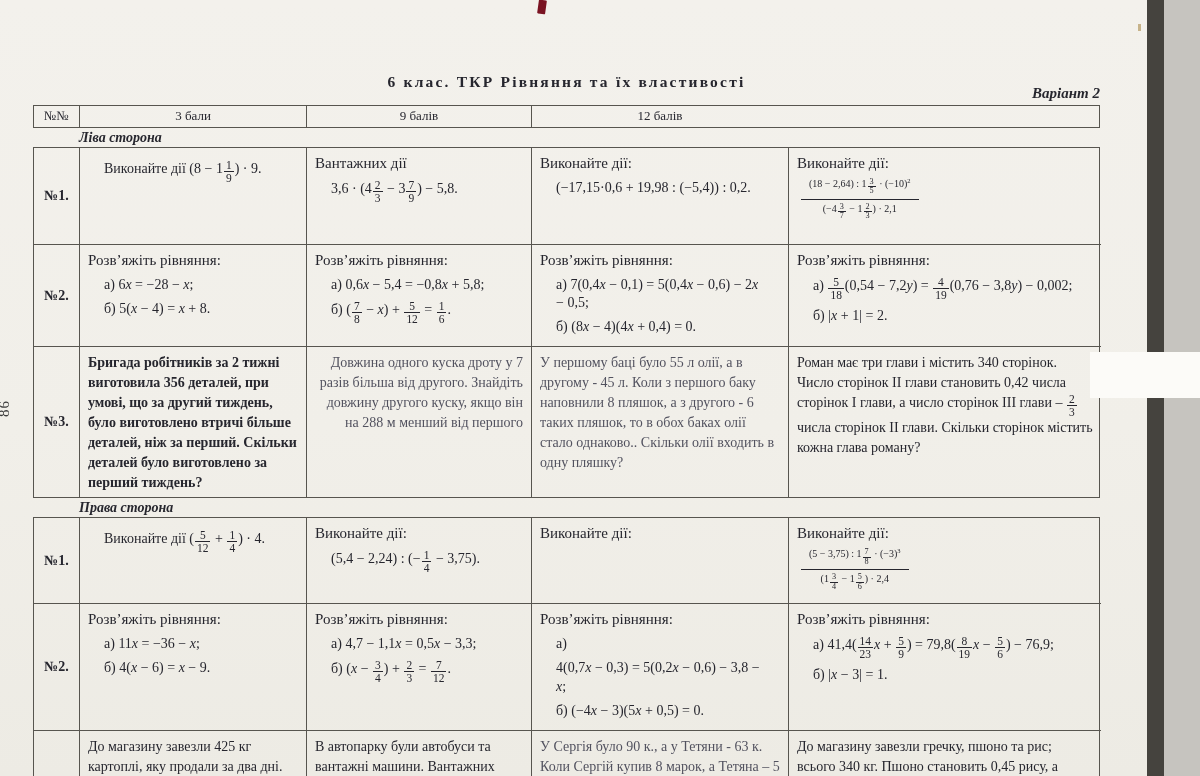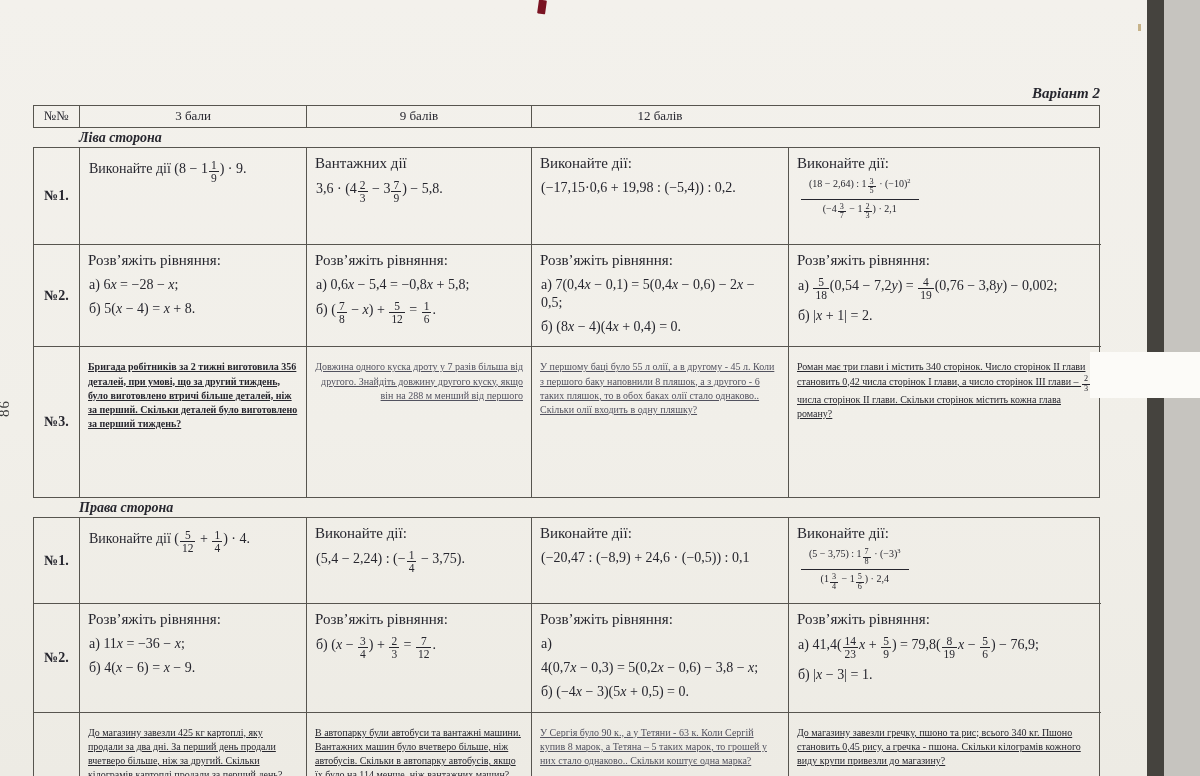--- a/index.html
+++ b/index.html
@@ -30,22 +30,22 @@
   .hcell{border-left:1px solid var(--line);text-align:center;font-size:13px;
          padding:2px 0 3px;color:var(--ink);}
   .hcell:first-child{border-left:none;}
   .sec-label{font-size:14px;font-weight:bold;font-style:italic;padding:2px 0 1px 46px;color:var(--ink);}
   .cell{border-left:1px solid var(--line);border-top:1px solid var(--line);
         padding:5px 8px 4px;overflow:hidden;}
   .cell.first-row{border-top:none;}
   .cell.numcol{border-left:none;display:flex;align-items:center;justify-content:center;
                font-weight:bold;font-size:14px;padding:0;}
   .t{font-size:15px;margin:1px 0 2px;line-height:1.25;}
-  .m{font-size:14px;margin:6px 1px;line-height:1.3;}
-  .wp{font-size:10px;line-height:1.42;margin:8px 0;text-decoration:underline;}
+  .m{font-size:14px;margin:6px 16px;line-height:1.3;}
+  .wp{font-size:14px;line-height:1.42;margin:1px 0;}
   .bold{font-weight:bold;}
   .faded{color:var(--faded);}
 
   .frac{display:inline-block;vertical-align:-0.75em;text-align:center;line-height:1.05;
         font-size:0.82em;margin:0 1px;}
   .frac .fn{display:block;padding:0 2px 0;border-bottom:1px solid currentColor;}
   .frac .fd{display:block;padding:0 2px;}
   .bigfrac{display:inline-block;text-align:center;font-size:10px;margin:2px 0 0 4px;line-height:1.2;}
   .bigfrac .bnum{display:block;border-bottom:1px solid currentColor;padding:0 8px 3px;}
   .bigfrac .bden{display:block;padding-top:3px;}
@@ -56,20 +56,21 @@
 <body>
 
 <div class="scan">
   <div class="edge-dark"></div>
   <div class="edge-right"></div>
   <div class="white-patch"></div>
   <div class="red-mark"></div>
   <div class="speck"></div>
   <div class="page-num-side">86</div>
 
+  <div class="title">6 клас. ТКР Рівняння та їх властивості</div>
   <div class="variant">Варіант 2</div>
 
   <div class="tbl">
     <div class="hdr-grid" id="hdr">
         <div class="hcell">№№</div>
         <div class="hcell">3 бали</div>
         <div class="hcell">9 балів</div>
         <div class="hcell">12 балів</div>
       </div>
     <div id="sections">
@@ -128,31 +129,31 @@
           <div class="cell numcol first-row" style="min-height: 76px;">№1.</div>
           <div class="cell first-row" style="min-height: 76px;">
             <div class="m">Виконайте дії (<span class="frac"><span class="fn">5</span><span class="fd">12</span></span> + <span class="frac"><span class="fn">1</span><span class="fd">4</span></span>) · 4.</div>
           </div>
           <div class="cell first-row" style="min-height: 76px;">
             <div class="t">Виконайте дії:</div>
             <div class="m">(5,4 − 2,24) : (−<span class="frac"><span class="fn">1</span><span class="fd">4</span></span> − 3,75).</div>
           </div>
           <div class="cell first-row" style="min-height: 76px;">
             <div class="t">Виконайте дії:</div>
-            <div class="m">(−20,47 : (−8,9) + 24,6 · (−0,5)) : 0,1</div>
           </div>
           <div class="cell first-row" style="min-height: 76px;"><div class="t">Виконайте дії:</div><div class="bigfrac"><span class="bnum">(5 − 3,75) : 1<span class="frac"><span class="fn">7</span><span class="fd">8</span></span> · (−3)<sup>3</sup></span><span class="bden">(1<span class="frac"><span class="fn">3</span><span class="fd">4</span></span> − 1<span class="frac"><span class="fn">5</span><span class="fd">6</span></span>) · 2,4</span></div></div>
           <div class="cell numcol" style="min-height: 87px;">№2.</div>
           <div class="cell" style="min-height: 87px;">
             <div class="t">Розв’яжіть рівняння:</div>
             <div class="m">а) 11<i>x</i> = −36 − <i>x</i>;</div>
             <div class="m">б) 4(<i>x</i> − 6) = <i>x</i> − 9.</div>
           </div>
           <div class="cell" style="min-height: 87px;">
             <div class="t">Розв’яжіть рівняння:</div>
+            <div class="m">а) 4,7 − 1,1<i>x</i> = 0,5<i>x</i> − 3,3;</div>
             <div class="m">б) (<i>x</i> − <span class="frac"><span class="fn">3</span><span class="fd">4</span></span>) + <span class="frac"><span class="fn">2</span><span class="fd">3</span></span> = <span class="frac"><span class="fn">7</span><span class="fd">12</span></span>.</div>
           </div>
           <div class="cell" style="min-height: 87px;">
             <div class="t">Розв’яжіть рівняння:</div>
             <div class="m">а)</div>
             <div class="m">4(0,7<i>x</i> − 0,3) = 5(0,2<i>x</i> − 0,6) − 3,8 − <i>x</i>;</div>
             <div class="m">б) (−4<i>x</i> − 3)(5<i>x</i> + 0,5) = 0.</div>
           </div>
           <div class="cell" style="min-height: 87px;">
             <div class="t">Розв’яжіть рівняння:</div>

